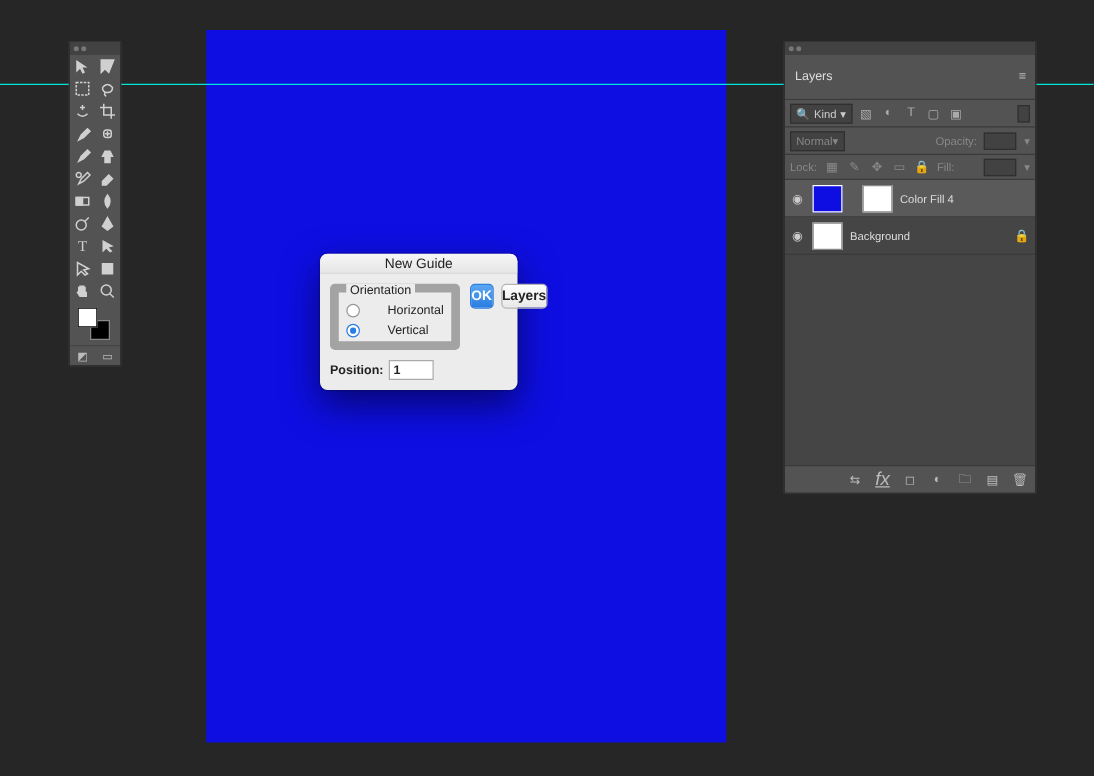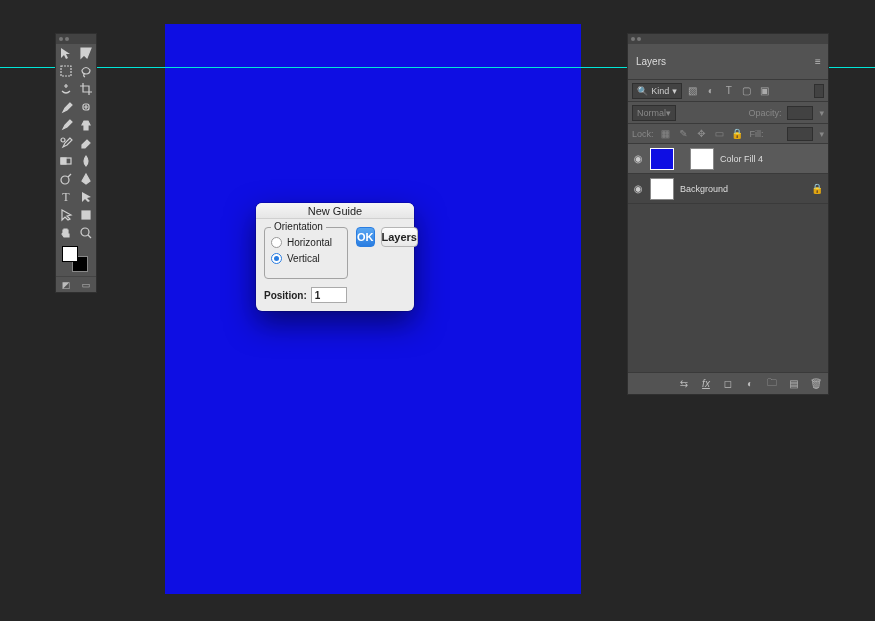--- a/index.html
+++ b/index.html
@@ -73,23 +73,23 @@
 
   
   .dialog {
     position:absolute; left:256px; top:203px; width:158px;
     background:#ececec; border-radius:6px; box-shadow: 0 12px 30px rgba(0,0,0,0.5), 0 0 0 1px rgba(0,0,0,0.15);
     font-size:11px; color:#222;
   }
   .dialog-title { height:16px; border-bottom:1px solid #d0d0d0; display:flex;align-items:center;justify-content:center; font-size:11px; border-radius:6px 6px 0 0; background:linear-gradient(#f6f6f6,#e6e6e6);}
   .dialog-body { padding:8px; display:flex; gap:8px;}
   .dialog-left { flex:1;}
-  .fieldset { border:1px solid #a3a3a3; border-radius:4px; padding:6px 6px 12px 6px; position:relative;}
+  .fieldset { border:7px solid #a3a3a3; border-radius:4px; padding:6px 6px 1px 6px; position:relative;}
   .fieldset-legend { position:absolute; top:-7px; left:6px; background:#ececec; padding:0 3px; font-size:10px;}
-  .radio-row { display:flex; align-items:center; gap:5px; height:16px; font-size:10px;}
+  .radio-row { display:flex; align-items:center; gap:22px; height:16px; font-size:10px;}
   .radio { width:11px;height:11px;border-radius:50%;border:1px solid #999;background:#fff;display:flex;align-items:center;justify-content:center;}
   .radio.checked { border-color:#2a7de1;}
   .radio.checked::after{content:"";width:5px;height:5px;border-radius:50%;background:#2a7de1;}
   .pos-row { display:flex;align-items:center;gap:4px;margin-top:8px;font-size:10px;font-weight:bold;}
   .pos-input { width:36px;height:16px;border:1px solid #aaa;background:#fff;font-size:10px;padding:0 3px;display:flex;align-items:center;}
   .dialog-right { width:50px; display:flex;flex-direction:row; gap:6px;font-weight:bold; }
   .btn { height:20px; border-radius:4px; font-size:11px; display:flex;align-items:center;justify-content:center; border:1px solid #b5b5b5; background:linear-gradient(#fdfdfd,#e8e8e8);}
   .btn.primary { background:linear-gradient(#5aa7f2,#2a7de1); color:#fff; border-color:#2a7de1;}
 </style>
 </head>
@@ -279,21 +279,21 @@
     </div>
     <div class="layer-row">
       <div class="eye">◉</div>
       <div class="thumb"></div>
       <div class="layer-name">Background</div>
       <div class="lockicon">🔒</div>
     </div>
   </div>
   <div class="layers-footer">
     <div class="bicon">⇆</div>
-    <div class="bicon" style="font-style:italic;font-size:10px;text-decoration:underline;">fx</div>
+    <div class="bicon" style="font-style:italic;font-size:15px;text-decoration:underline;">fx</div>
     <div class="bicon">◻</div>
     <div class="bicon">◐</div>
     <div class="bicon">🗀</div>
     <div class="bicon">▤</div>
     <div class="bicon">🗑</div>
   </div>
 </div>
 
 <div class="dialog">
   <div class="dialog-title">New Guide</div>

